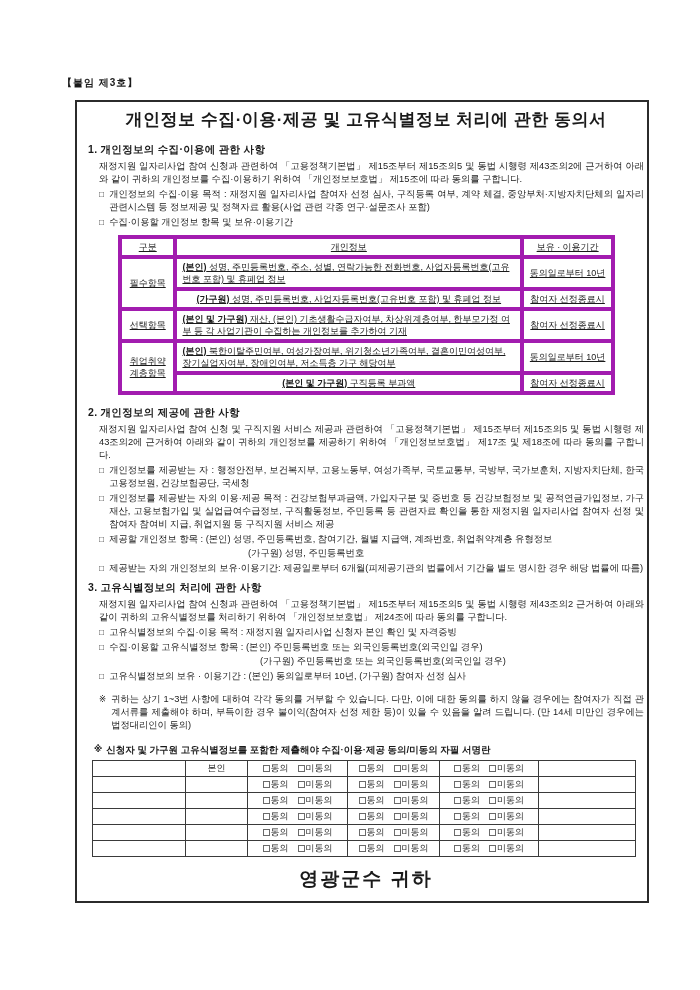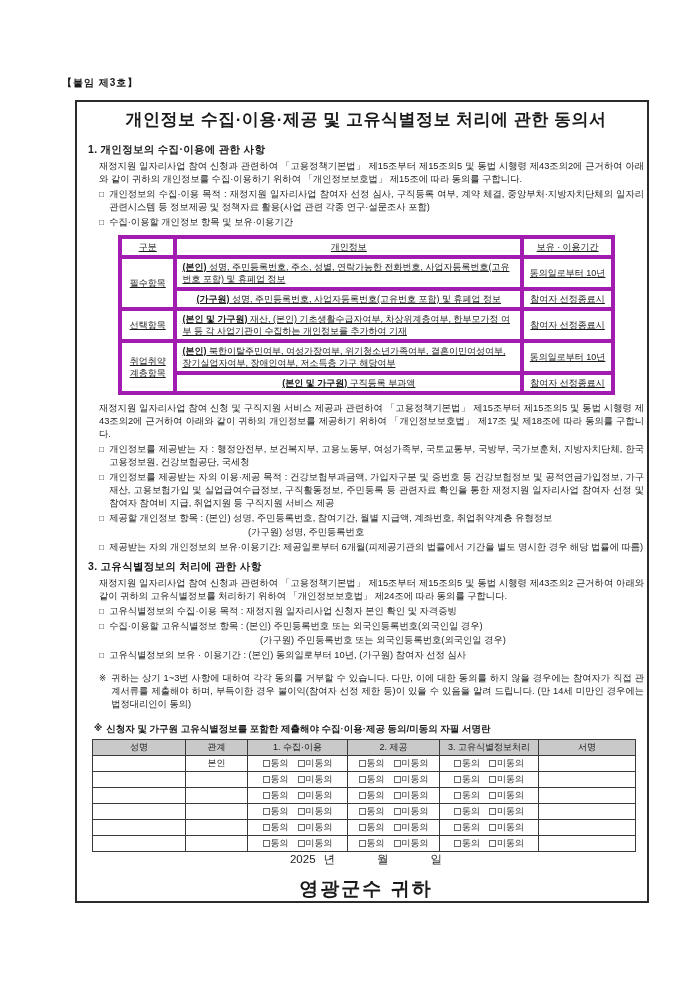--- a/index.html
+++ b/index.html
@@ -97,20 +97,21 @@
         <td><b>(본인)</b><span> 북한이탈주민여부, 여성가장여부, 위기청소년가족여부, 결혼이민여성여부, 장기실업자여부, 장애인여부, 저소득층 가구 해당여부</span></td>
         <td class="c">동의일로부터 10년</td>
       </tr>
       <tr>
         <td class="c"><b>(본인 및 가구원)</b><span> 구직등록 부과액</span></td>
         <td class="c">참여자 선정종료시</td>
       </tr>
     </tbody>
       </table>
 
+    <div class="sec-h">2. 개인정보의 제공에 관한 사항</div>
     <div class="para">재정지원 일자리사업 참여 신청 및 구직지원 서비스 제공과 관련하여 「고용정책기본법」 제15조부터 제15조의5 및 동법 시행령 제43조의2에 근거하여 아래와 같이 귀하의 개인정보를 제공하기 위하여 「개인정보보호법」 제17조 및 제18조에 따라 동의를 구합니다.</div>
     <div class="bullet">
       <span class="bmark">□</span>
       <span class="btext">개인정보를 제공받는 자 : 행정안전부, 보건복지부, 고용노동부, 여성가족부, 국토교통부, 국방부, 국가보훈처, 지방자치단체, 한국고용정보원, 건강보험공단, 국세청</span>
     </div>
     <div class="bullet">
       <span class="bmark">□</span>
       <span class="btext">개인정보를 제공받는 자의 이용·제공 목적 : 건강보험부과금액, 가입자구분 및 증번호 등 건강보험정보 및 공적연금가입정보, 가구재산, 고용보험가입 및 실업급여수급정보, 구직활동정보, 주민등록 등 관련자료 확인을 통한 재정지원 일자리사업 참여자 선정 및 참여자 참여비 지급, 취업지원 등 구직지원 서비스 제공</span>
     </div>
     <div class="bullet">
@@ -151,28 +152,20 @@
     <table class="t2">
       <colgroup>
           <col class="c-name">
           <col class="c-rel">
           <col class="c-a">
           <col class="c-b">
           <col class="c-c">
           <col class="c-sig">
         </colgroup>
       <tbody>
-          <tr>
-        <th>성명</th>
-        <th>관계</th>
-        <th>1. 수집·이용</th>
-        <th>2. 제공</th>
-        <th>3. 고유식별정보처리</th>
-        <th>서명</th>
-      </tr>
       <tr>
         <td></td>
         <td class="ctr">본인</td>
         <td class="ctr"><span class="cb"></span><span>동의</span><span class="cb cb2"></span><span>미동의</span></td>
         <td class="ctr"><span class="cb"></span><span>동의</span><span class="cb cb2"></span><span>미동의</span></td>
         <td class="ctr"><span class="cb"></span><span>동의</span><span class="cb cb2"></span><span>미동의</span></td>
         <td></td>
       </tr>
       <tr>
         <td></td>
@@ -211,20 +204,17 @@
         <td class="ctr"></td>
         <td class="ctr"><span class="cb"></span><span>동의</span><span class="cb cb2"></span><span>미동의</span></td>
         <td class="ctr"><span class="cb"></span><span>동의</span><span class="cb cb2"></span><span>미동의</span></td>
         <td class="ctr"><span class="cb"></span><span>동의</span><span class="cb cb2"></span><span>미동의</span></td>
         <td></td>
       </tr>
     </tbody>
       </table>
 
     <div class="footer">
-      <div class="date-line">
-        <span>2025</span><span>년</span><span class="date-gap"></span><span>월</span><span class="date-gap"></span><span>일</span>
-      </div>
       <div class="recipient">영광군수 귀하</div>
     </div>
 
   </div>
 </div>
 
 </body></html>

